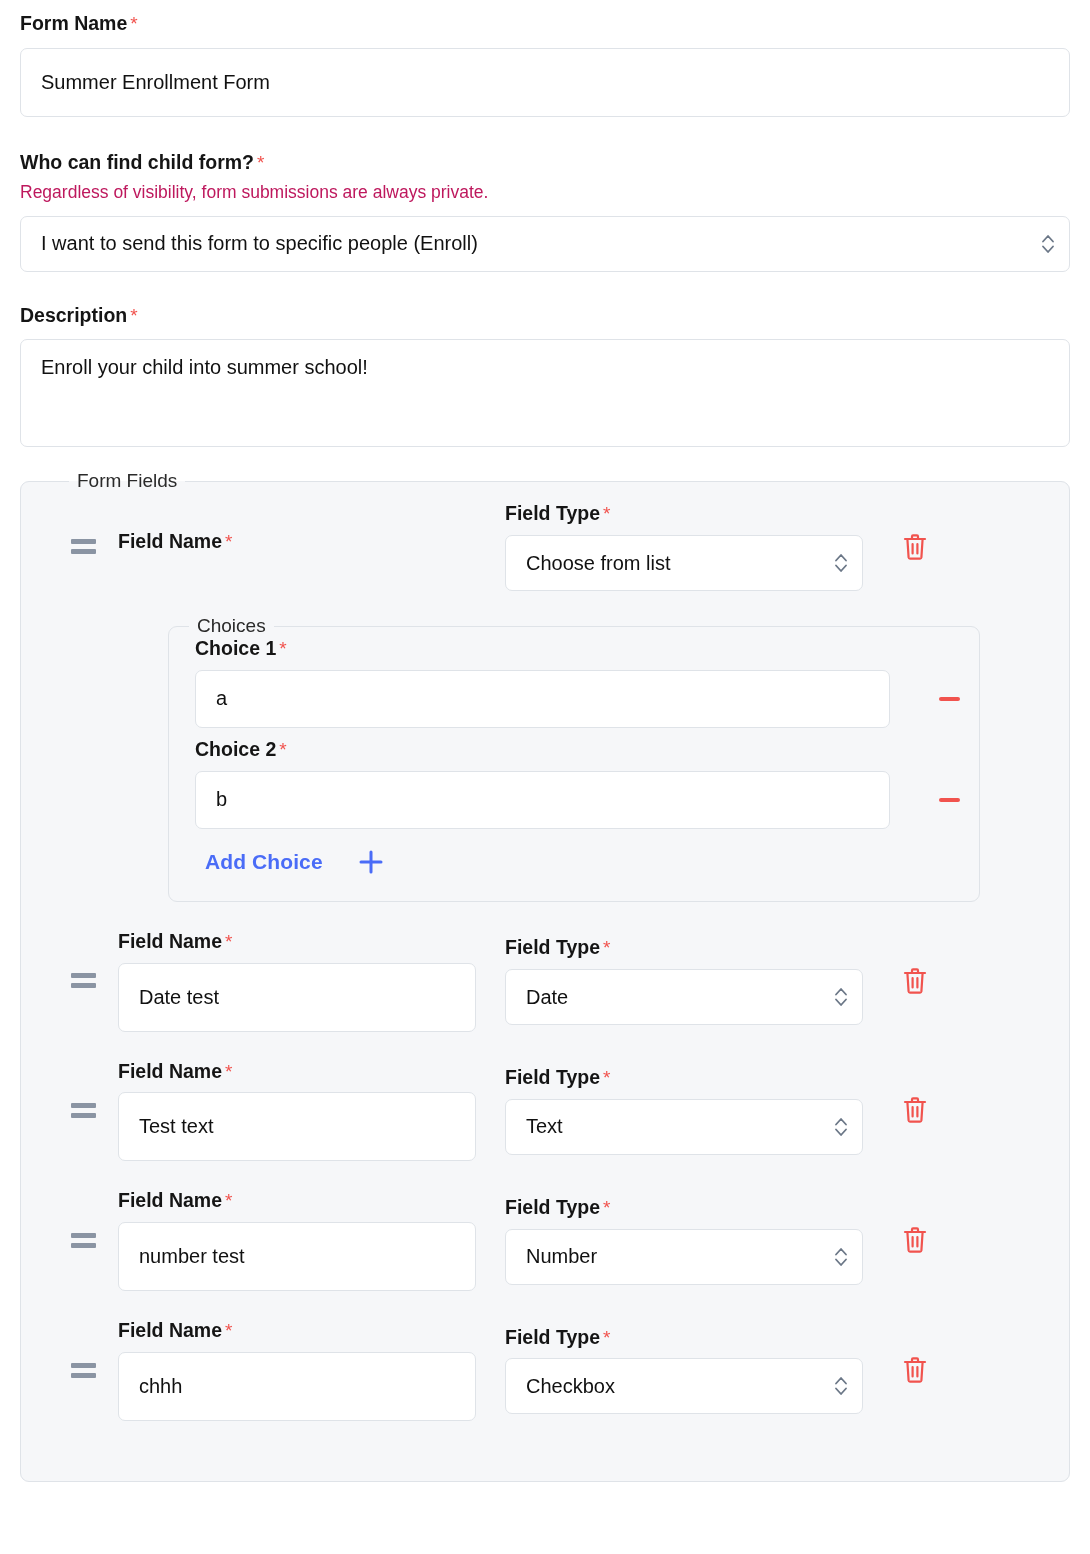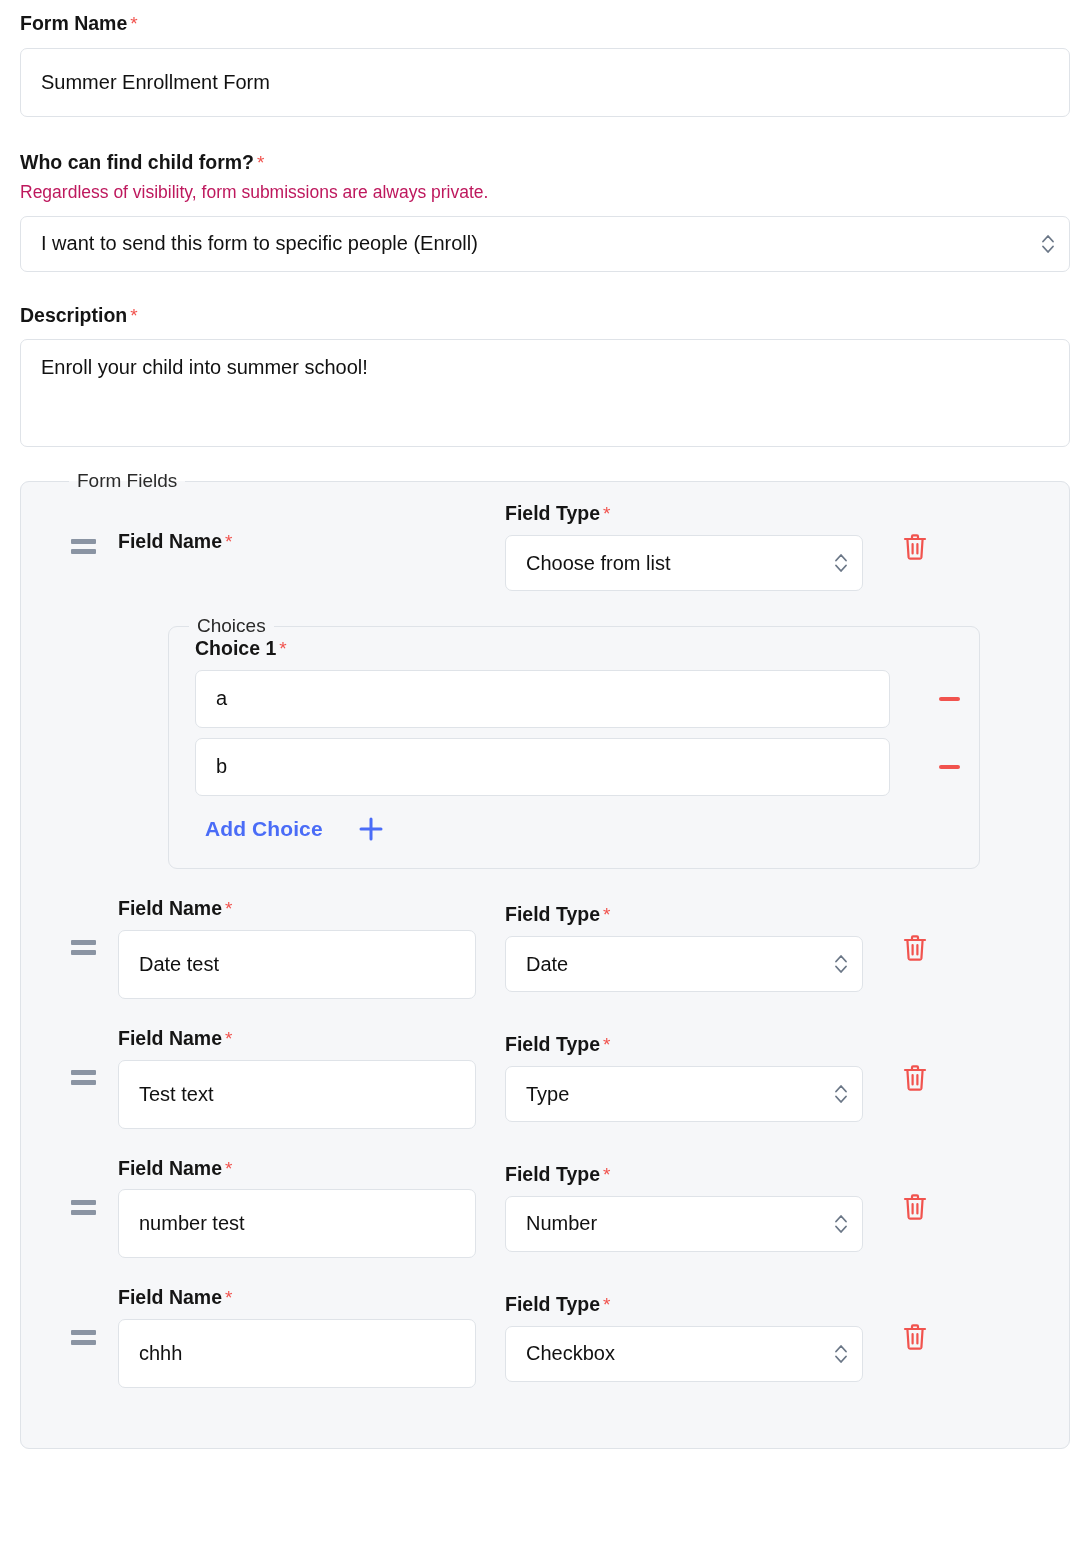--- a/index.html
+++ b/index.html
@@ -308,20 +308,23 @@
           </div>
           <button class="minus-btn">
             <span class="minus-bar"></span>
           </button>
         </div>
 
         <div style="height:10px"></div>
 
         <div class="choice-row">
           <div class="choice-col">
+            <label class="lbl">
+              <span>Choice 2</span><span class="req">*</span>
+            </label>
             <input class="txtinput" type="text" value="b" style="">
           </div>
           <button class="minus-btn">
             <span class="minus-bar"></span>
           </button>
         </div>
 
         <button class="add-choice">
           <span class="ac-text">Add Choice</span>
           <svg width="26" height="26" viewBox="0 0 26 26">
@@ -376,21 +379,21 @@
           <label class="lbl collabel">
             <span>Field Name</span><span class="req">*</span>
           </label>
           <input class="txtinput" type="text" value="Test text" style="">
         </div>
         <div class="col-type">
           <label class="lbl collabel">
             <span>Field Type</span><span class="req">*</span>
           </label>
           <div class="selwrap">
-            <div class="selbox">Type</div>
+            <div class="selbox">Text</div>
             <svg class="chev" viewBox="0 0 16 26">
               <path d="M3 10.5 L8 5 L13 10.5" fill="none" stroke="#6b7787" stroke-width="1.8" stroke-linecap="round" stroke-linejoin="round"></path>
               <path d="M3 15.5 L8 21 L13 15.5" fill="none" stroke="#6b7787" stroke-width="1.8" stroke-linecap="round" stroke-linejoin="round"></path>
             </svg>
           </div>
         </div>
         <button class="trash-btn">
           <svg width="26" height="28" viewBox="0 0 26 28">
             <path d="M3 6 H23" stroke="#f1534e" stroke-width="2.2" stroke-linecap="round"></path>
             <path d="M10 6 V3.4 A1 1 0 0 1 11 2.4 H15 A1 1 0 0 1 16 3.4 V6" fill="none" stroke="#f1534e" stroke-width="2.2" stroke-linejoin="round"></path>

